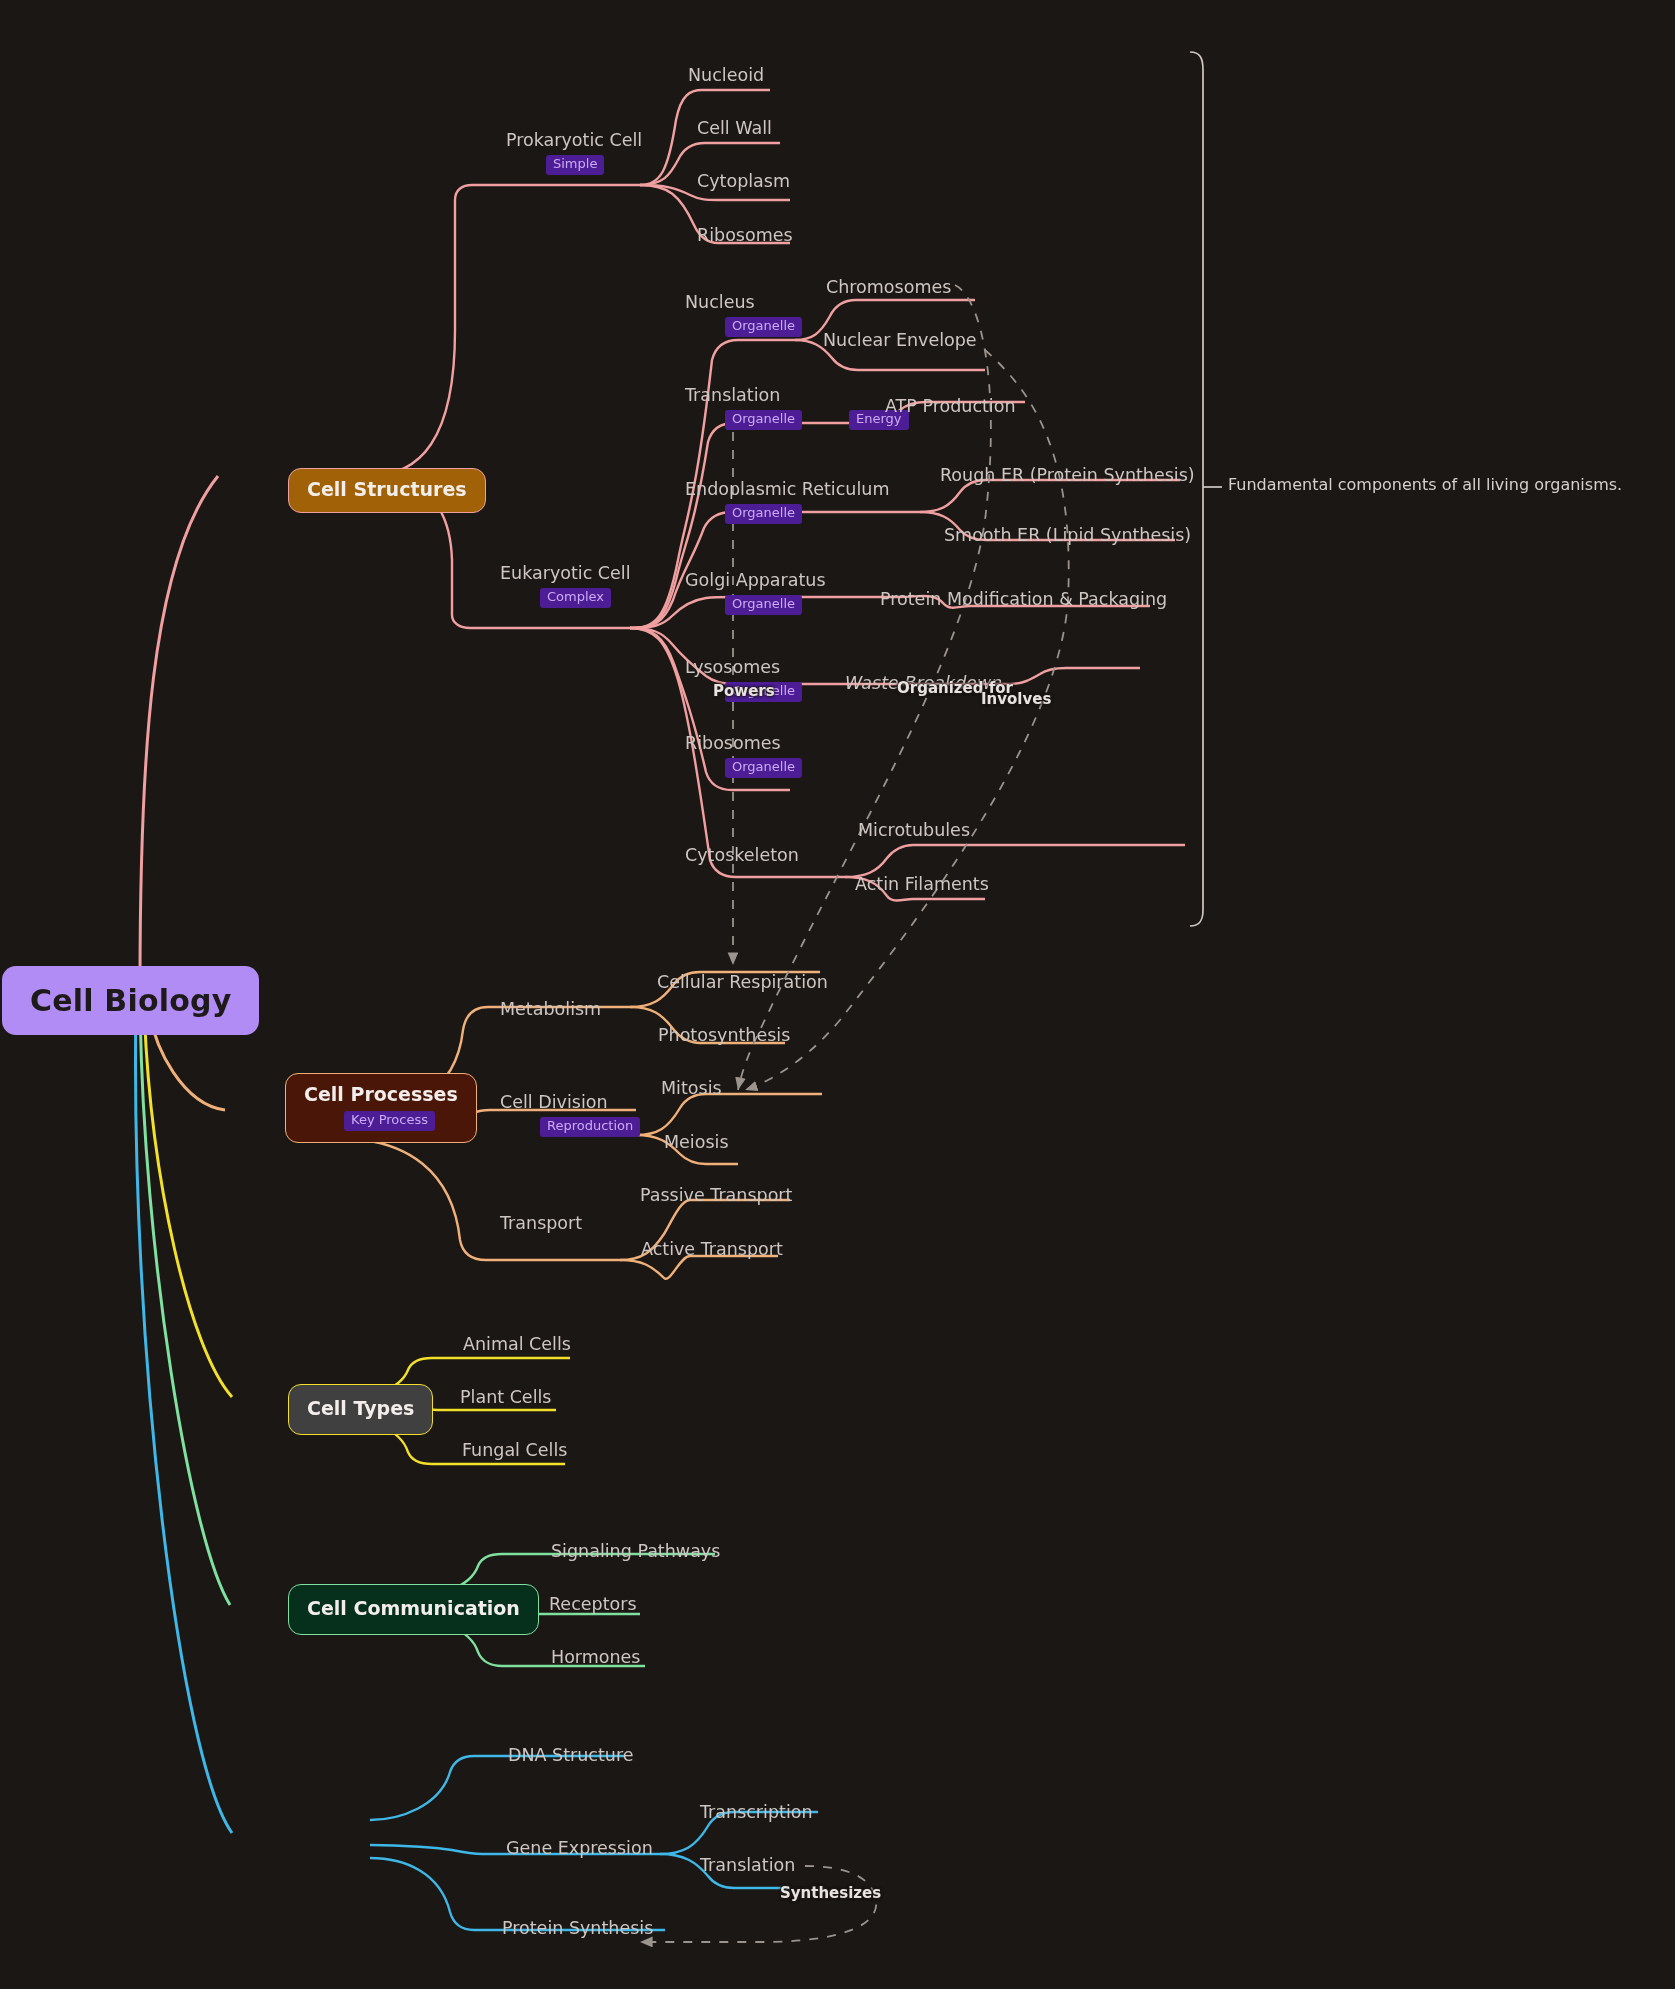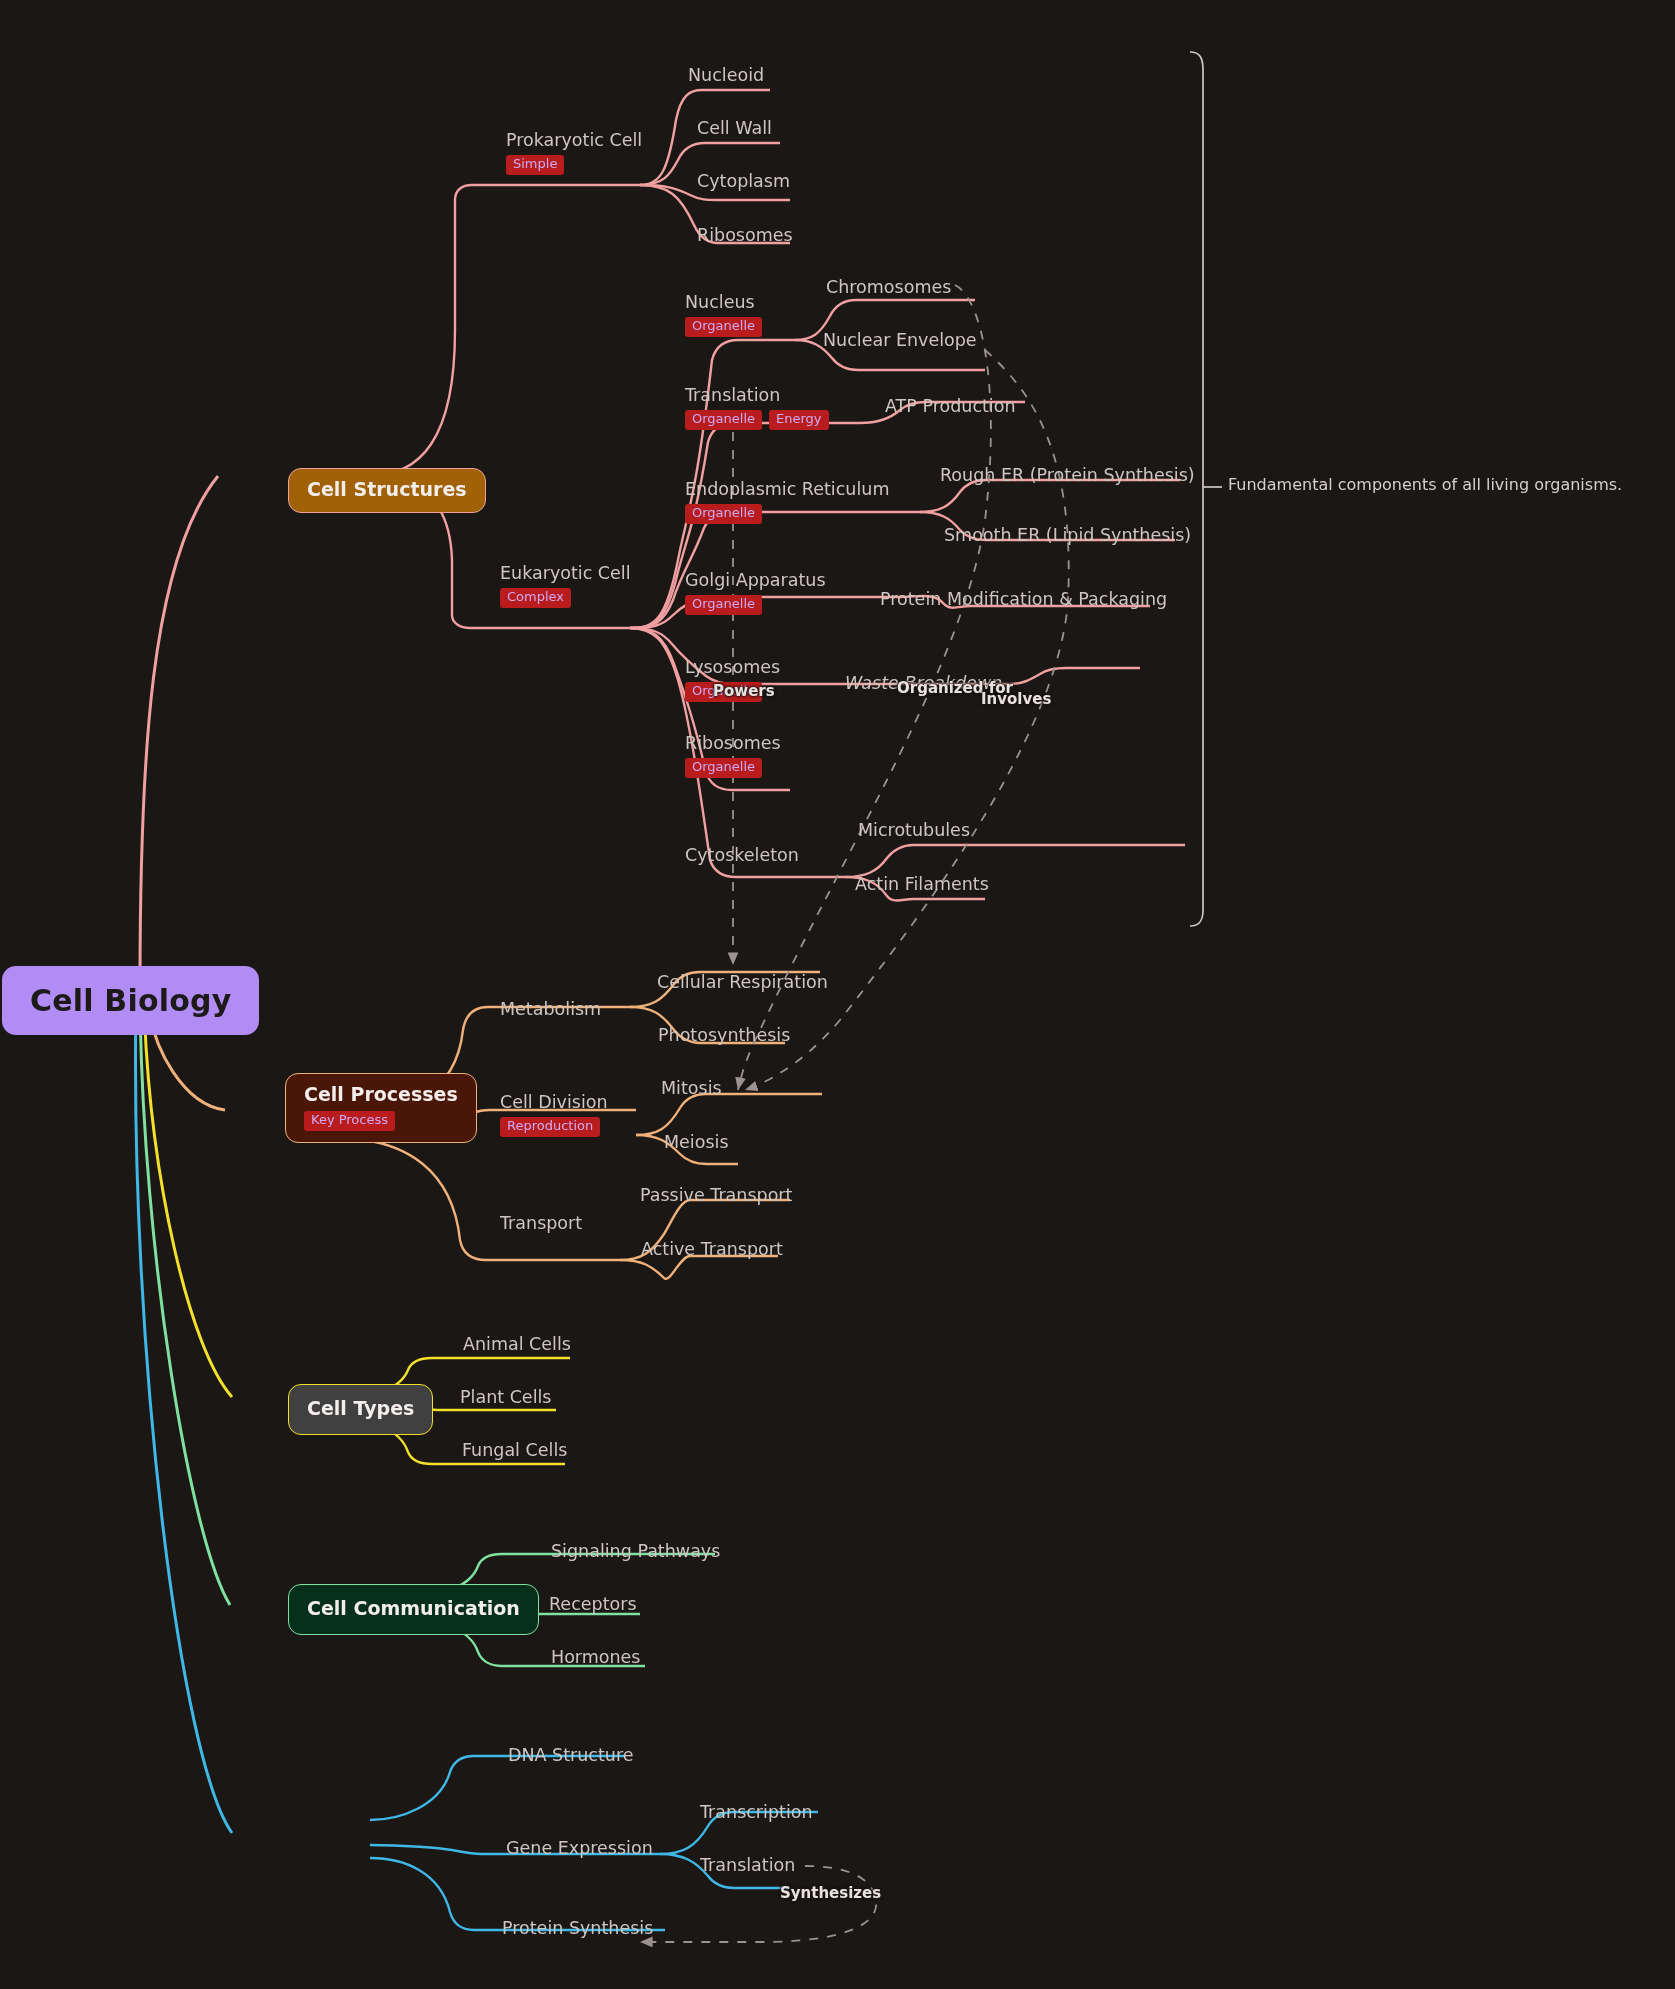--- a/index.html
+++ b/index.html
@@ -29,23 +29,24 @@
   }
   .l1 .title{font-size:19px;font-weight:bold;line-height:1.15;}
   .l1 .badges{margin-top:5px;display:flex;gap:6px;}
 
   
   .plain{white-space:nowrap;color:#cdc6c2;font-size:17.5px;line-height:1.2;}
   .plain .title{display:block;}
   .plain .badges{margin-top:4px;display:flex;gap:7px;}
 
   .badge{
-    background:#b91c1c;color:#cdaaf7;font-size:13px;
+    background:#4c1d95;color:#cdaaf7;font-size:13px;
     padding:2px 7px 3px 7px;border-radius:3px;white-space:nowrap;
     line-height:1.15;
+    margin-left:40px;
   }
 
   .edgelabel{
     position:absolute;white-space:nowrap;color:#e8e3e0;
     font-size:15px;font-weight:bold;
     text-shadow:0 0 3px #1b1714,0 0 3px #1b1714,0 0 3px #1b1714;
   }
   .annotation{
     position:absolute;white-space:nowrap;color:#d6d0cc;font-size:16px;
   }

